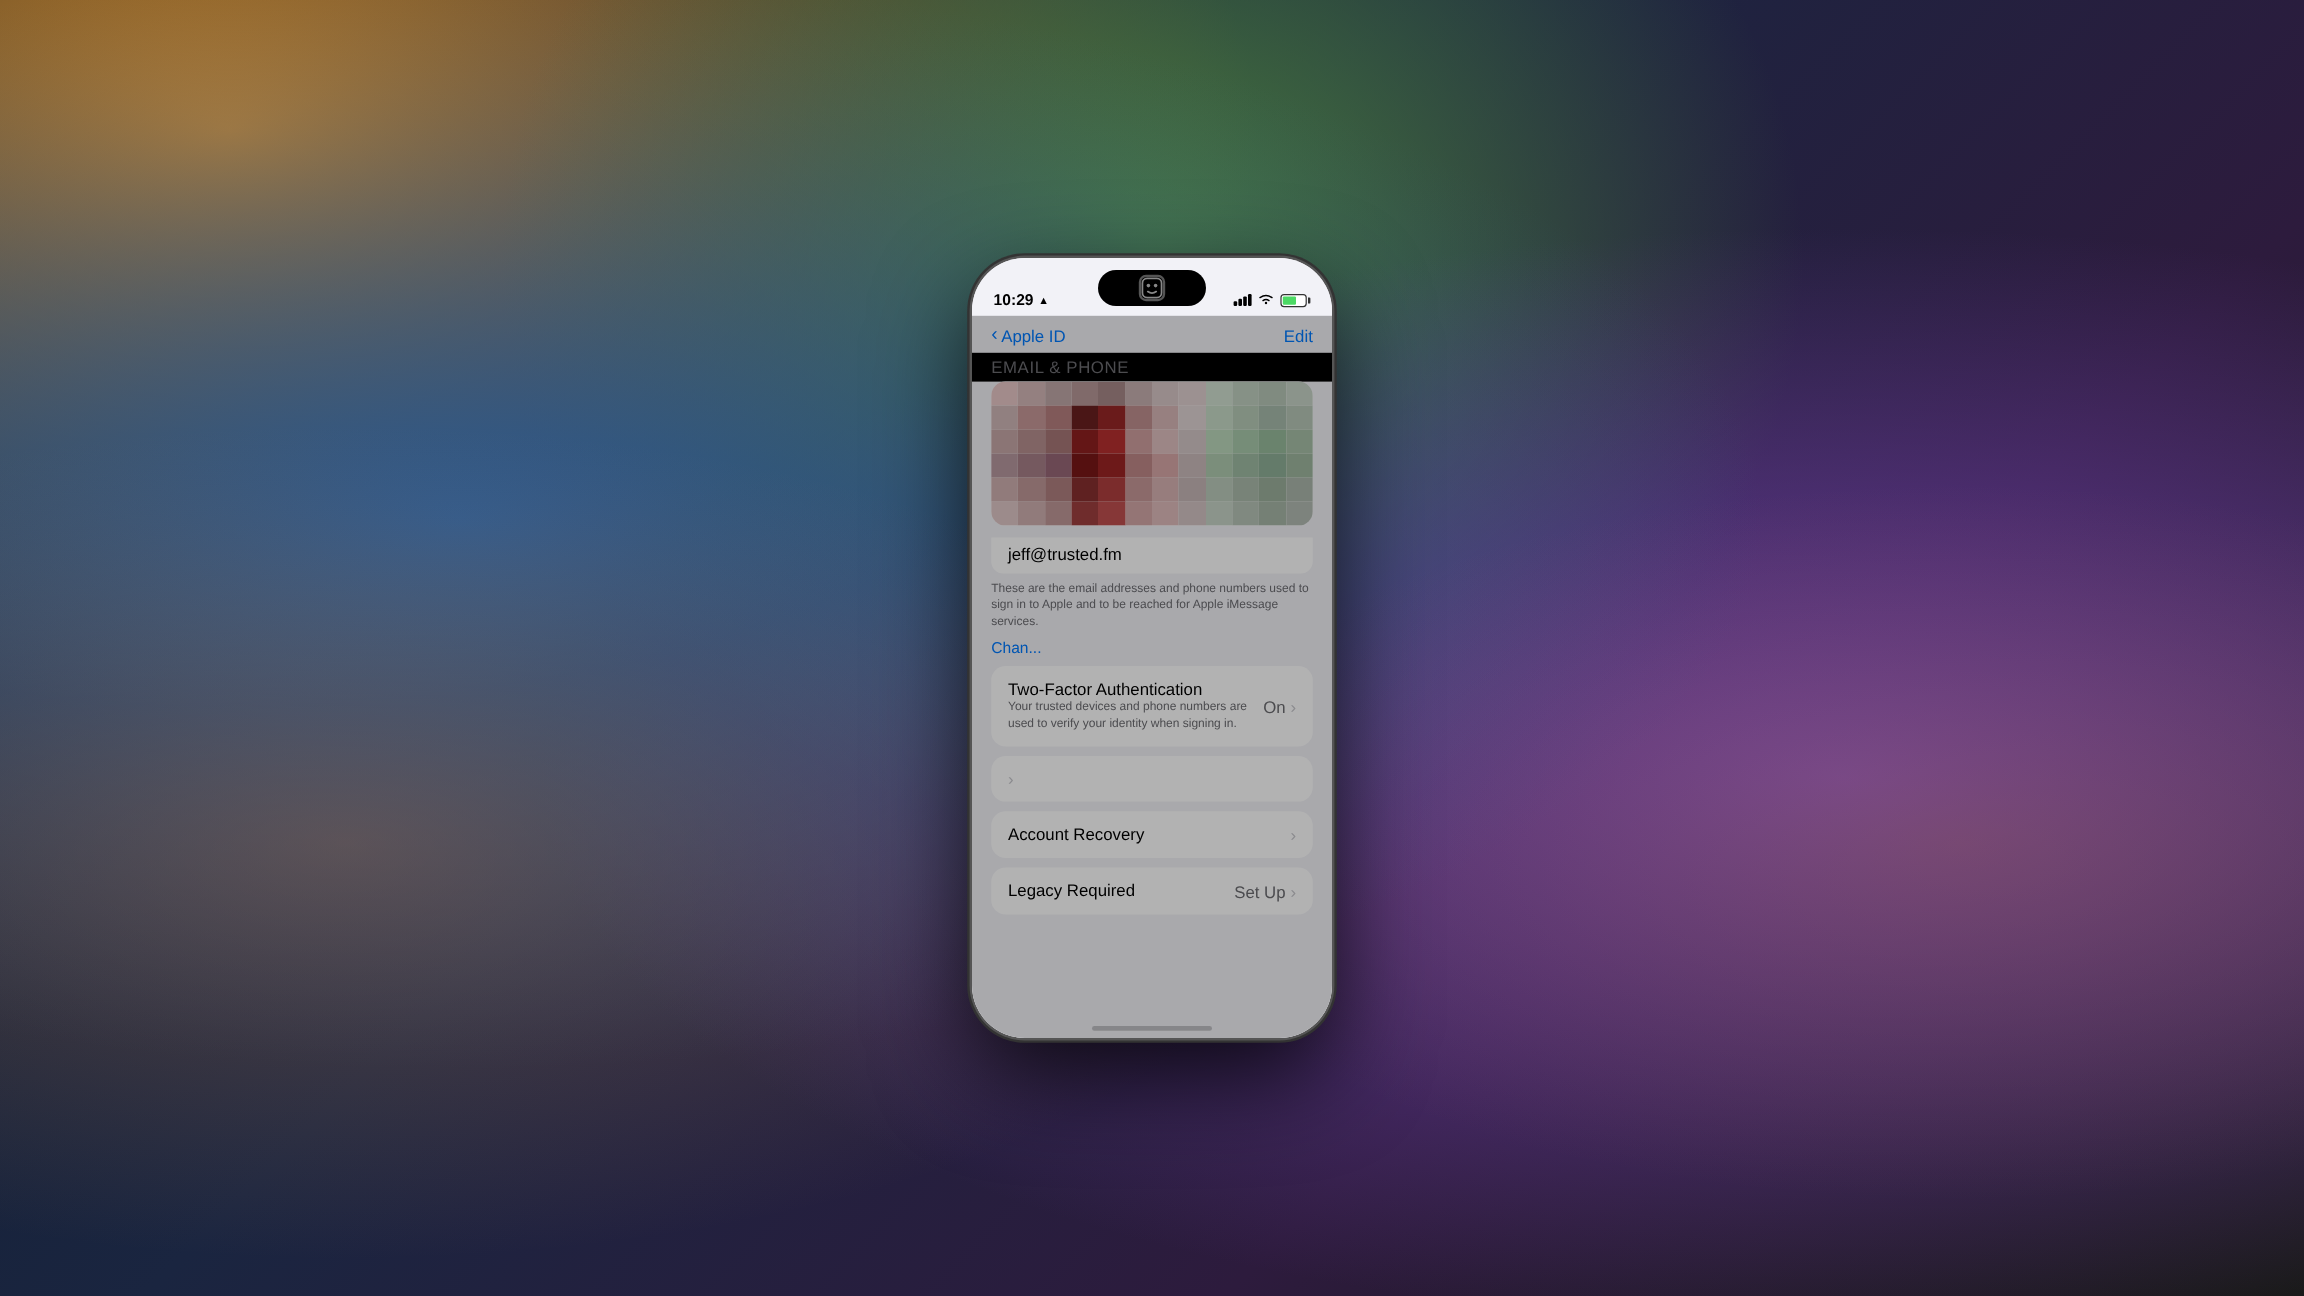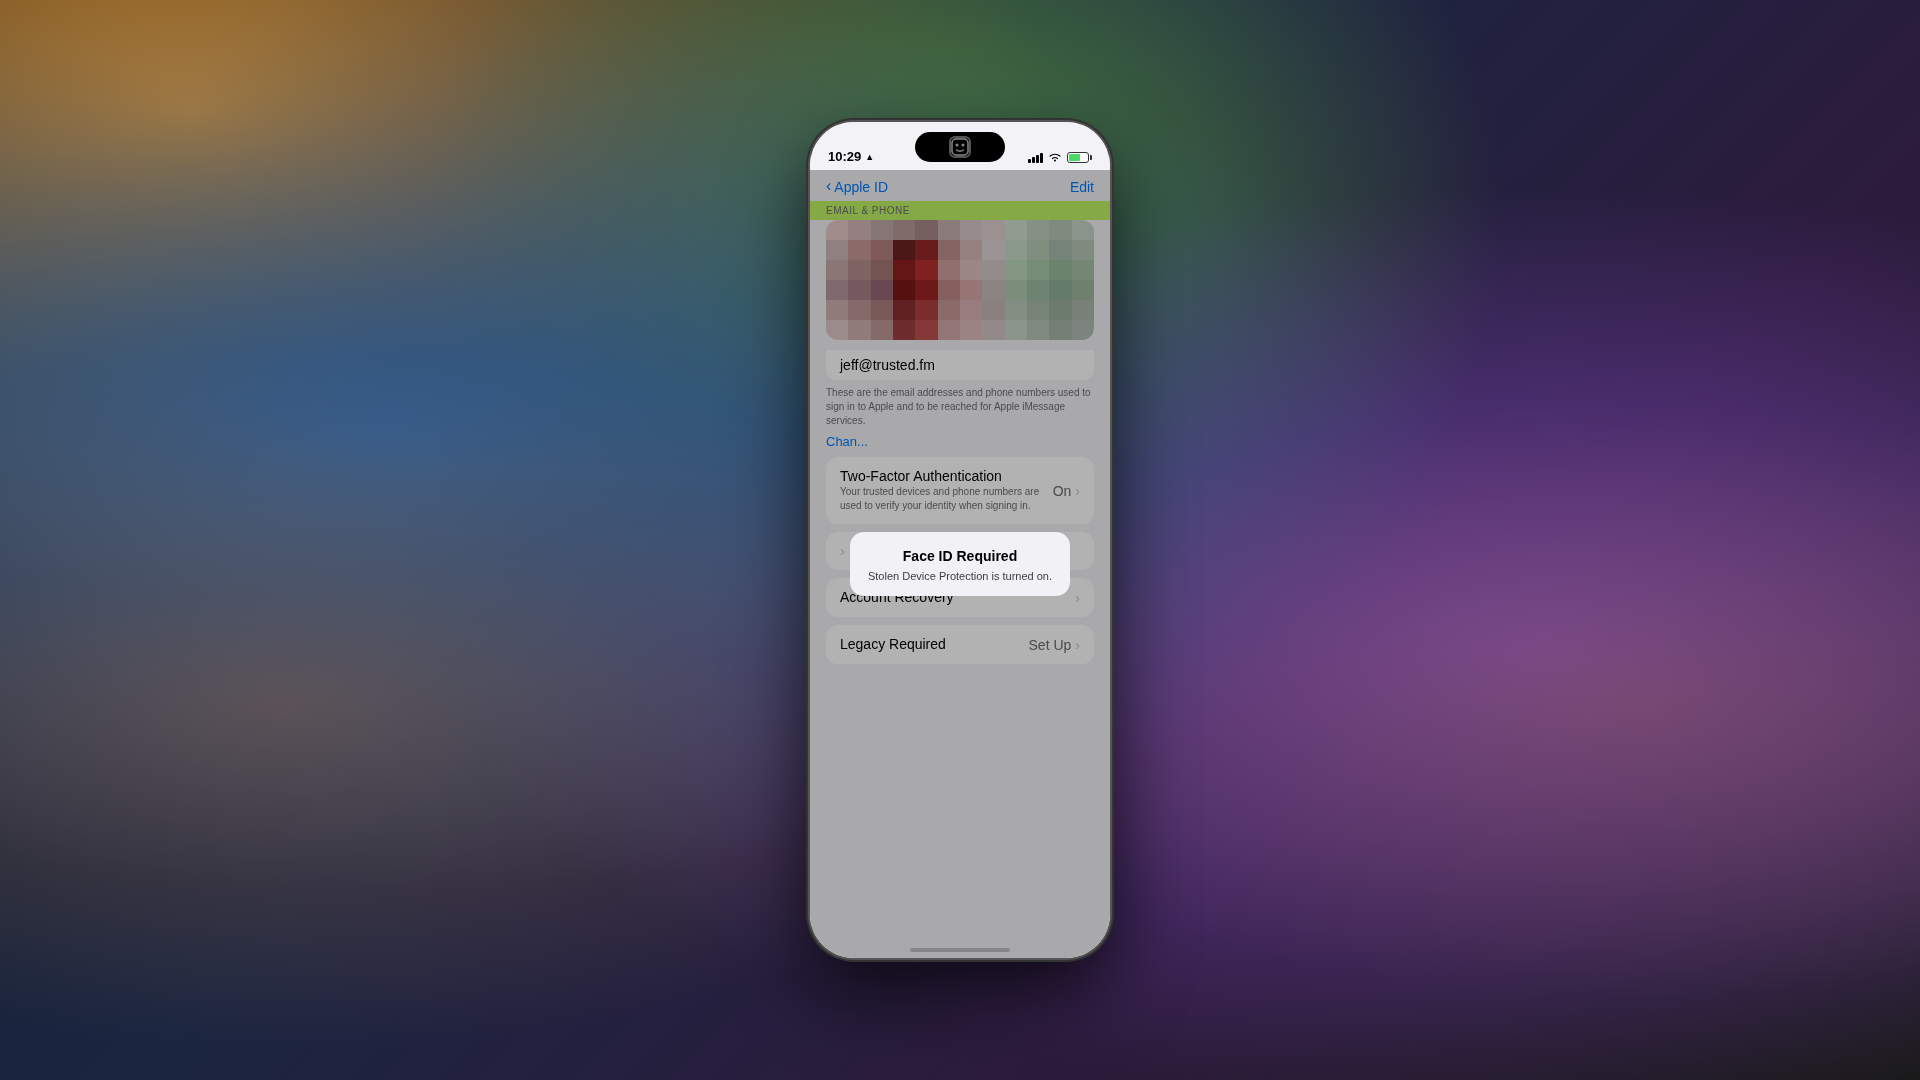--- a/index.html
+++ b/index.html
@@ -38,21 +38,21 @@
     .phone-wrapper {
       position: relative;
       z-index: 10;
       display: flex;
       align-items: center;
       justify-content: center;
     }
 
     .phone {
       width: 300px;
-      height: 836px;
+      height: 650px;
       background: #f2f2f7;
       border-radius: 44px;
       box-shadow: 0 0 0 2px #555, 0 0 0 4px #333, 0 30px 80px rgba(0,0,0,0.8);
       position: relative;
       overflow: hidden;
     }
 
     
     .dynamic-island {
       position: absolute;
@@ -193,26 +193,26 @@
 
     .edit-btn {
       color: #007aff;
       font-size: 14px;
       font-weight: 500;
     }
 
     
     .section-header {
       padding: 4px 16px 4px;
-      font-size: 10px;
+      font-size: 14px;
       font-weight: 400;
       color: #6d6d72;
       text-transform: uppercase;
       letter-spacing: 0.5px;
-      background: #bef264;
+      background: #000000;
     }
 
     
     .blurred-content {
       margin: 0 16px 10px;
       background: #fff;
       border-radius: 12px;
       overflow: hidden;
       position: relative;
     }
@@ -575,24 +575,20 @@
           </div>
           <div class="row-right">
             <span class="row-value">Set Up</span>
             <span class="chevron-right">›</span>
           </div>
         </div>
       </div>
 
       <div class="alert-overlay">
         <div class="alert-box">
-          <div class="alert-content">
-            <div class="alert-title">Face ID Required</div>
-            <div class="alert-message">Stolen Device Protection is turned on.</div>
-          </div>
         </div>
       </div>
 
       <div class="home-indicator"></div>
 
     </div>
   </div>
 </div>
 
 </body></html>

